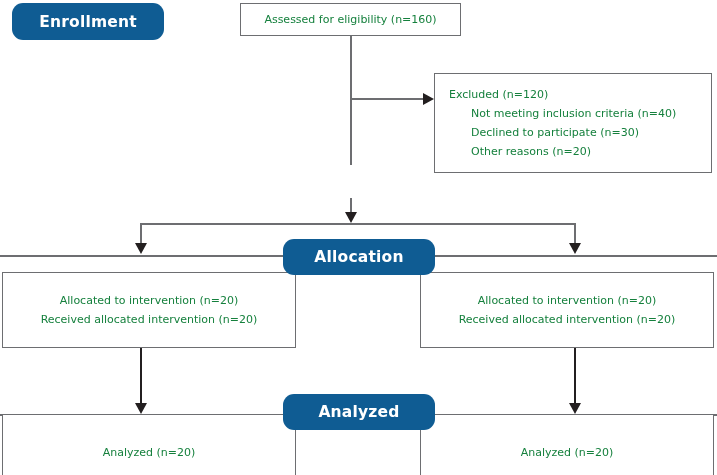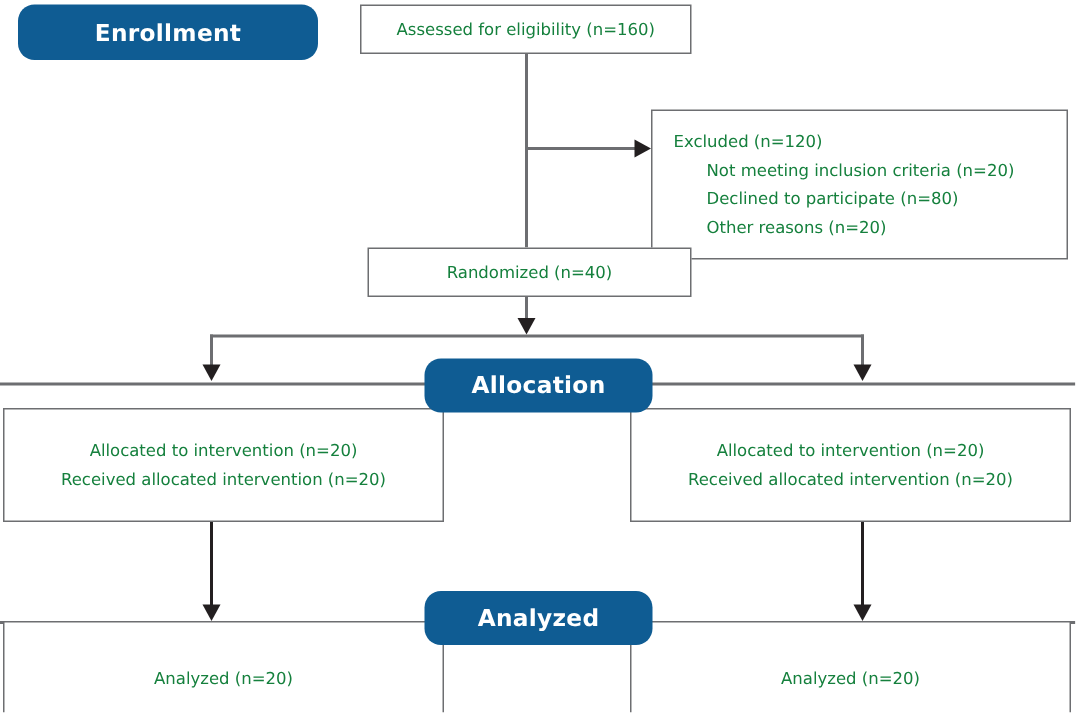--- a/index.html
+++ b/index.html
@@ -93,43 +93,40 @@
     border-bottom: 6px solid transparent;
     border-left: 11px solid #231f20;
     z-index: 4;
   }
 </style>
 </head>
 <body>
 
 <div id="stage">
 
-  <div class="badge" style="left:12px; top:3px; width:200px; height:37px;">
+  <div class="badge" style="left:12px; top:3px; width:152px; height:37px;">
     <span>Enrollment</span>
   </div>
 
   <div class="box center" style="left:240px; top:3px; width:221px; height:33px;">
     <div class="line">Assessed for eligibility (n=160)</div>
   </div>
 
   <div class="vline" style="left:350px; top:36px; height:129px;"></div>
 
   <div class="hline" style="left:350px; top:98px; width:76px;"></div>
   <div class="arrow-right" style="left:423px; top:93px;"></div>
 
   <div class="box padleft" style="left:434px; top:48px; width:278px; height:100px;">
     <div class="line">Excluded (n=120)</div>
-    <div class="line indent">Not meeting inclusion criteria (n=20)</div>
-    <div class="line indent">Declined to participate (n=80)</div>
+    <div class="line indent">Not meeting inclusion criteria (n=40)</div>
+    <div class="line indent">Declined to participate (n=30)</div>
     <div class="line indent">Other reasons (n=20)</div>
   </div>
 
-  <div class="box center" style="left:245px; top:165px; width:216px; height:33px;">
-    <div class="line">Randomized (n=40)</div>
-  </div>
 
   <div class="vline" style="left:350px; top:198px; height:16px;"></div>
   <div class="arrow-down" style="left:345px; top:212px;"></div>
 
   <div class="hline" style="left:140px; top:223px; width:436px;"></div>
   <div class="vline" style="left:140px; top:223px; height:22px;"></div>
   <div class="arrow-down" style="left:135px; top:243px;"></div>
   <div class="vline" style="left:574px; top:223px; height:22px;"></div>
   <div class="arrow-down" style="left:569px; top:243px;"></div>
 

